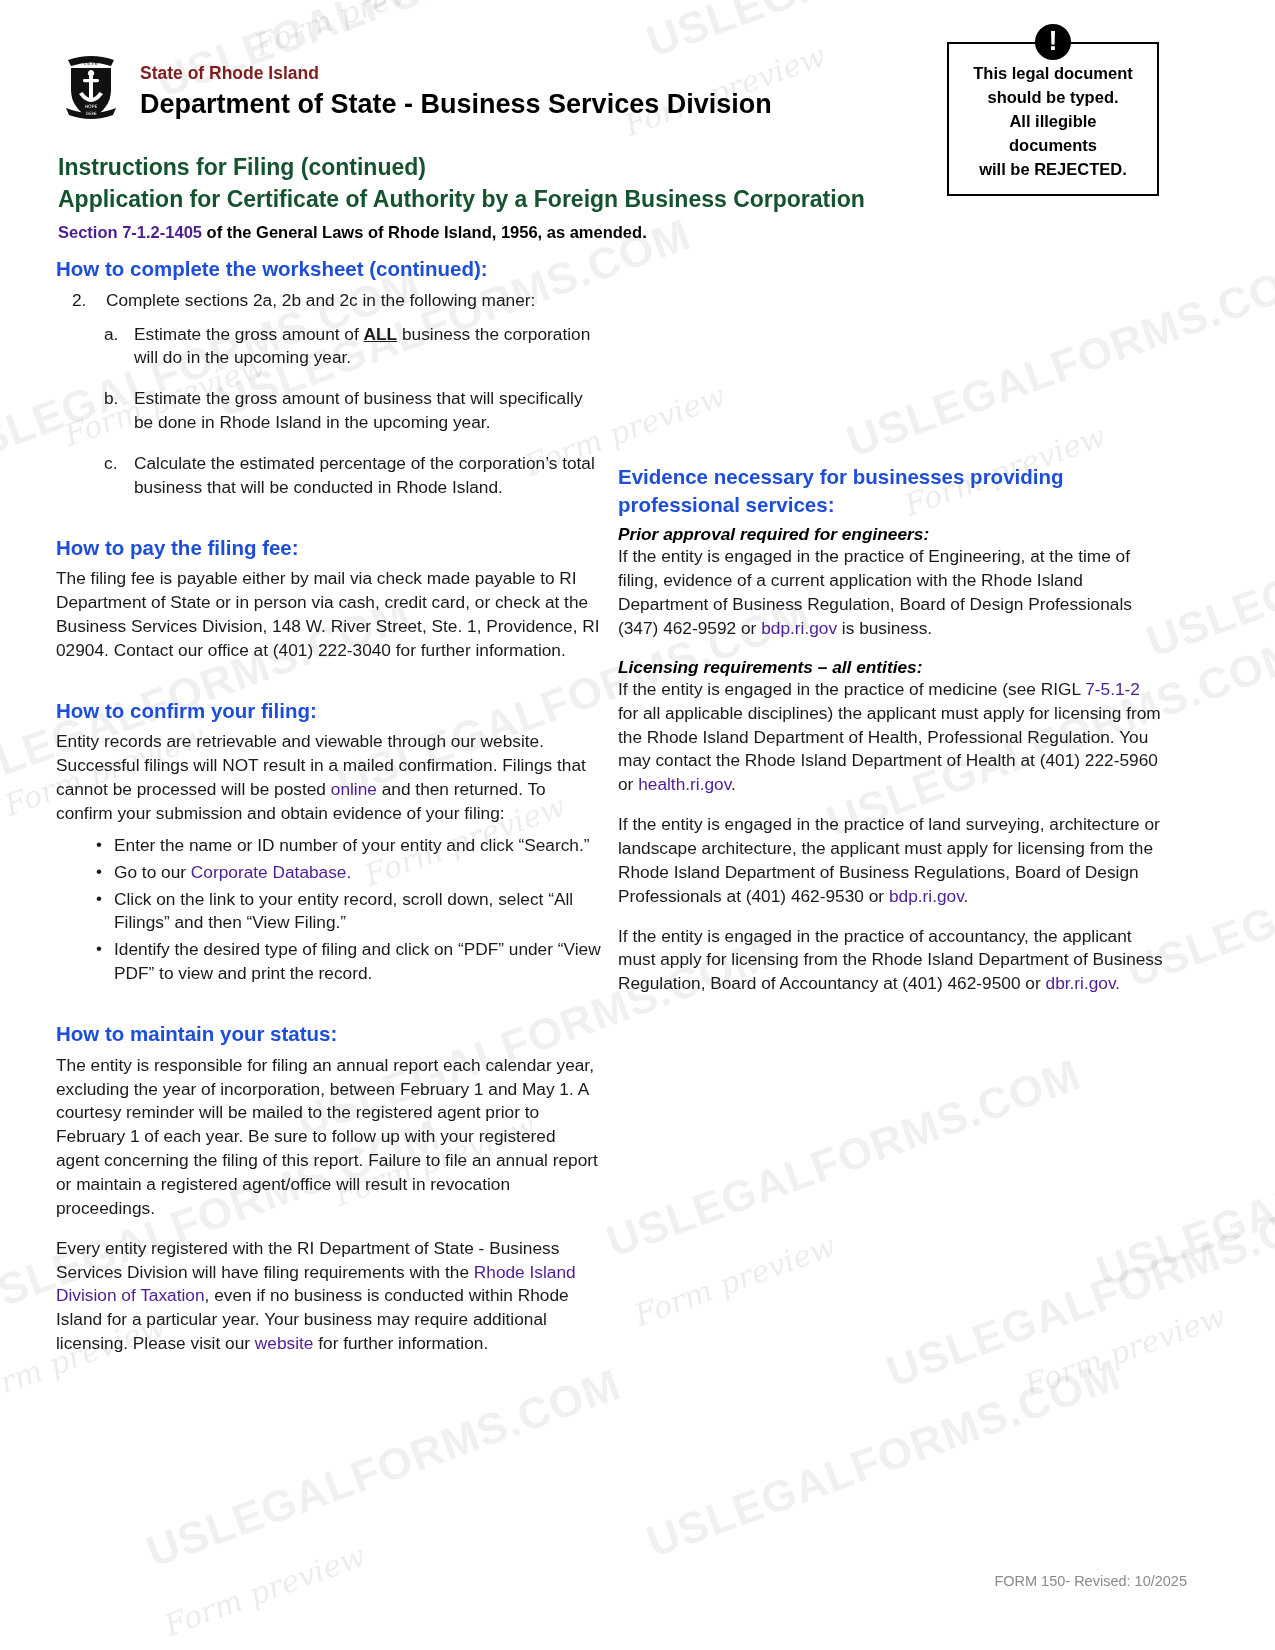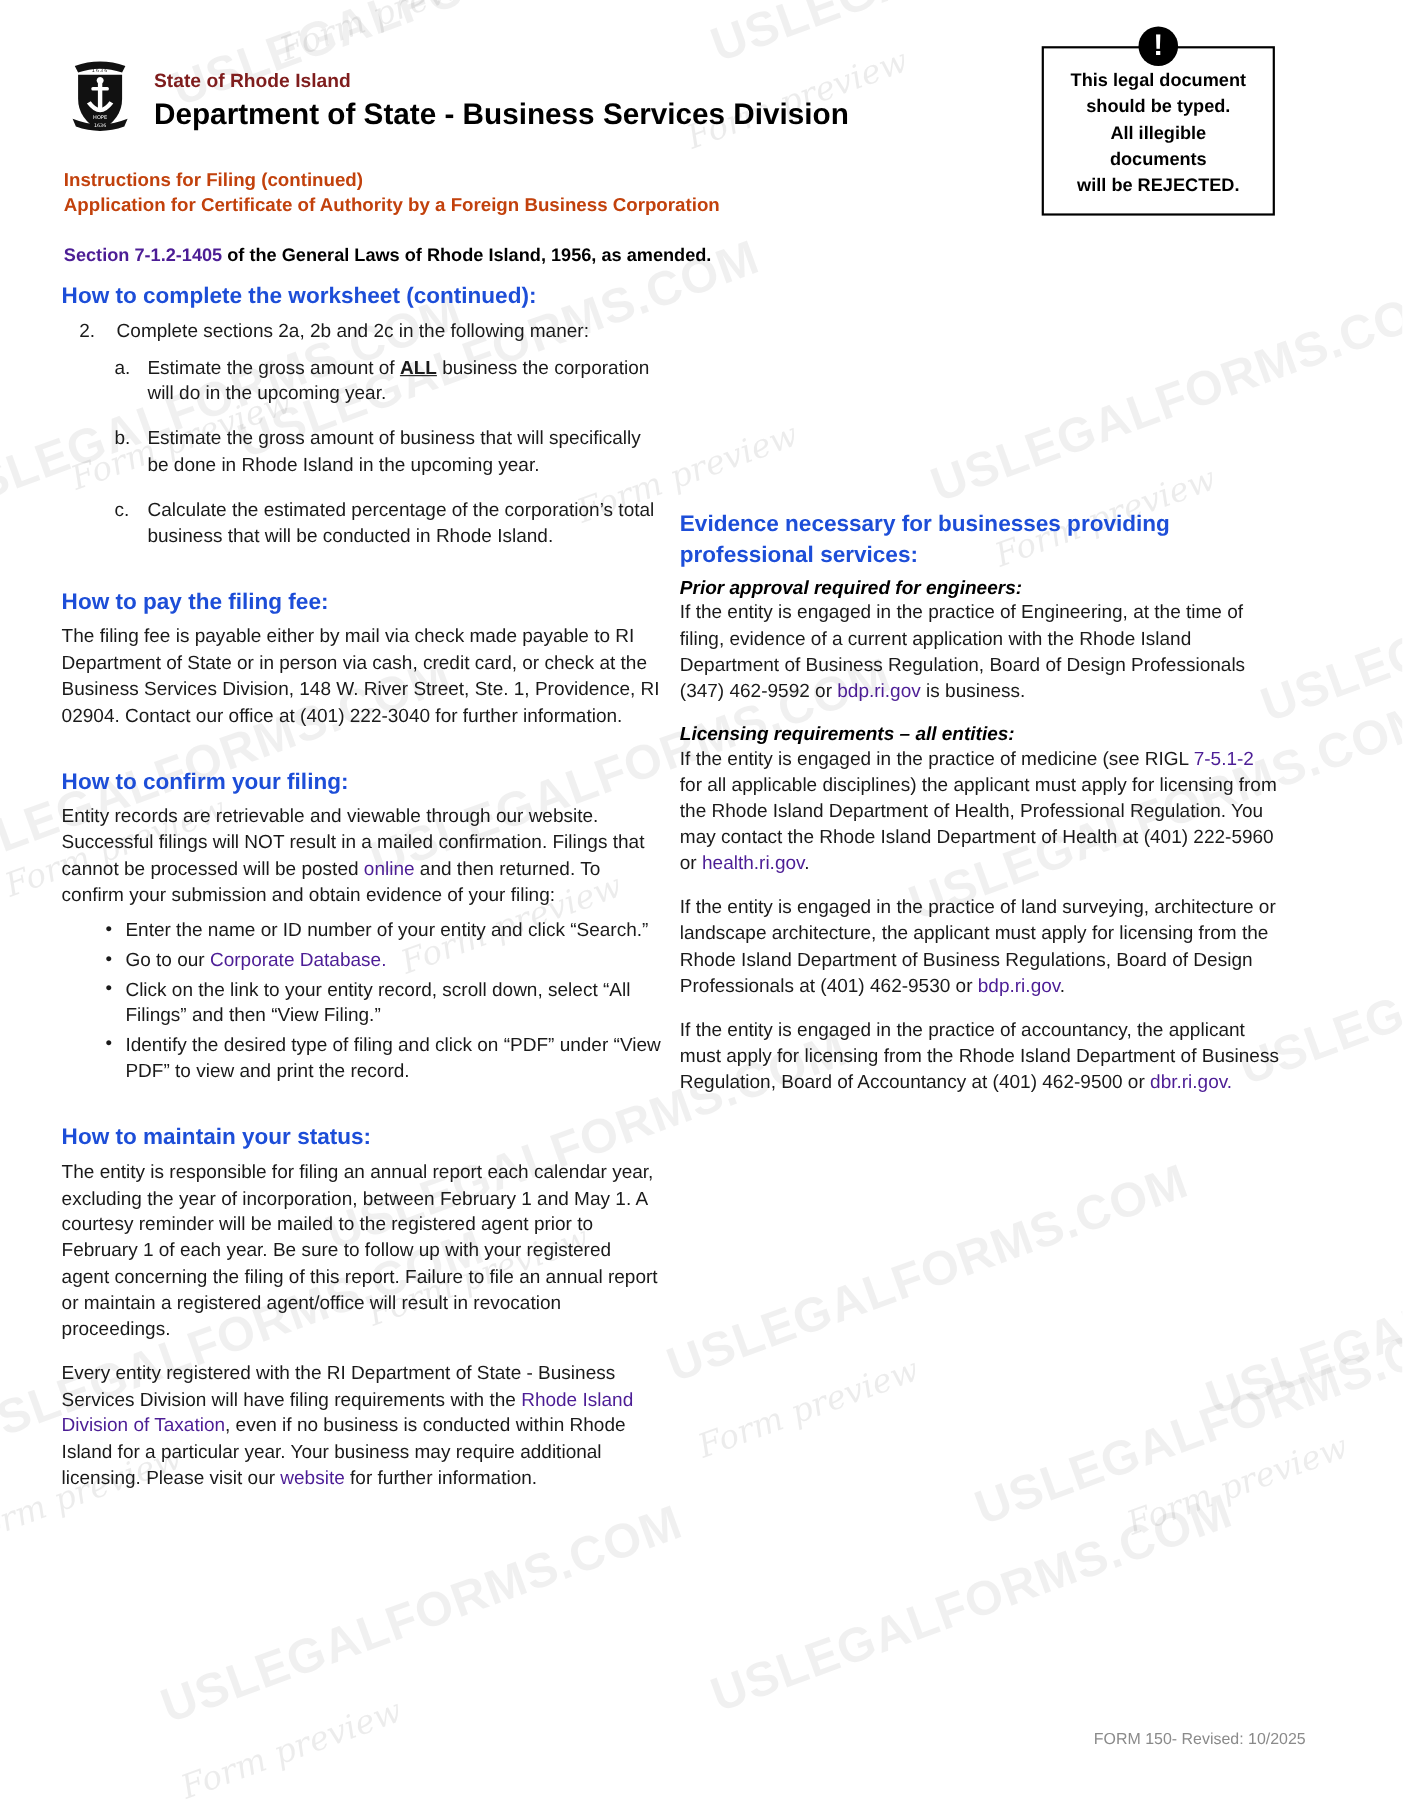--- a/index.html
+++ b/index.html
@@ -109,24 +109,24 @@
   }
 
   
   .doc-title {
     position: absolute;
     left: 58px;
     top: 152px;
     width: 880px;
   }
   .doc-title .t1, .doc-title .t2 {
-    font-size: 17px;
-    font-weight: bold;
-    line-height: 1.38;
-    color: #c2410c;
+    font-size: 23px;
+    font-weight: bold;
+    line-height: 1.38;
+    color: #14532d;
   }
   .statute-line {
     position: absolute;
     left: 58px;
     top: 223px;
     font-size: 16.5px;
     font-weight: bold;
     color: #000;
   }
 

